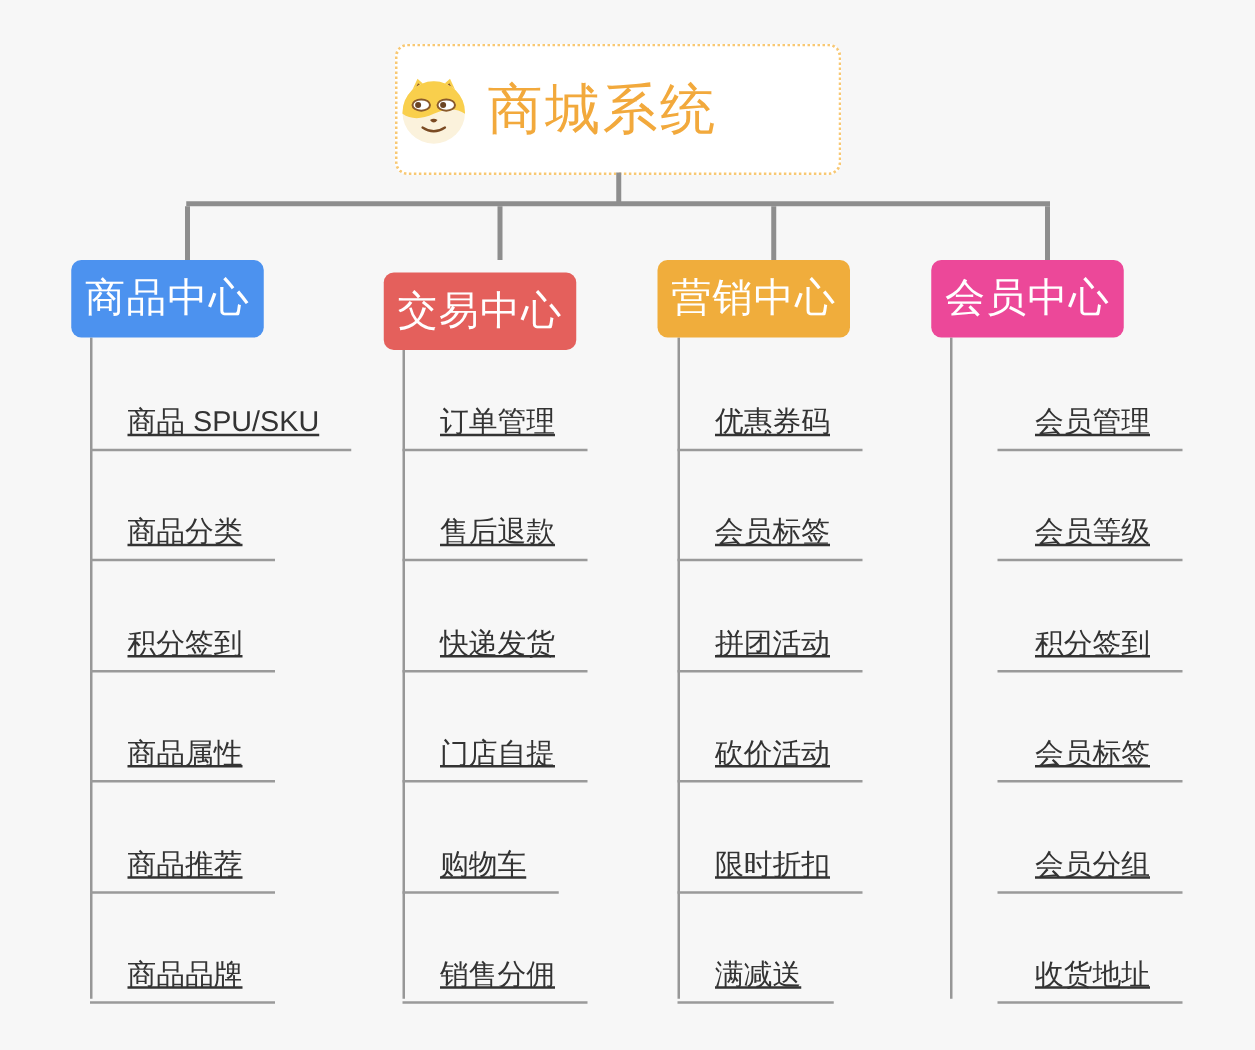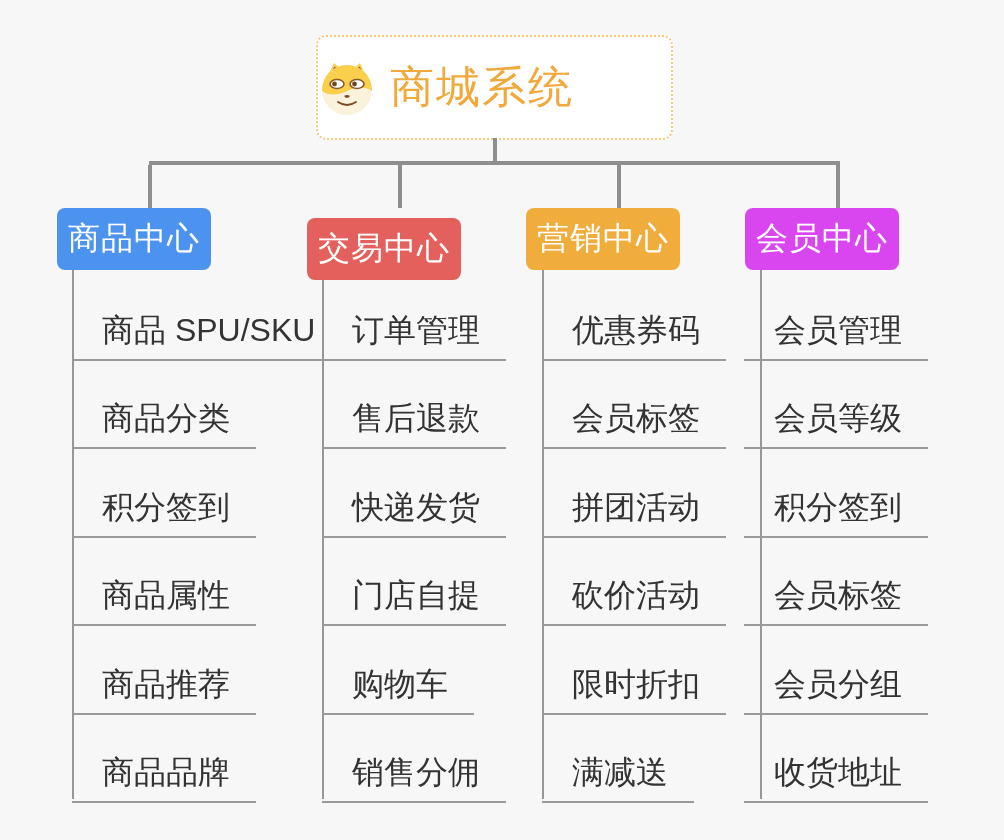--- a/index.html
+++ b/index.html
@@ -35,24 +35,24 @@
     box-sizing:border-box;cursor:default;
   }
   .branch-box.c0{left:57px;} .branch-box.c1{left:307px;margin-top:10px;}
   .branch-box.c2{left:526px;} .branch-box.c3{left:745px;}
   
   .leaf{
     position:absolute;height:40px;
     padding:0 26px 6px 30px;
     border-bottom:2px solid #9a9a9a;
     display:flex;align-items:flex-end;
-    font-size:32px;color:#333333;white-space:nowrap;
-    box-sizing:content-box;cursor:default;
+    font-size:23px;color:#333333;white-space:nowrap;
+    box-sizing:content-box;cursor:default;text-decoration:underline;
   }
-  .leaf.c0{left:72px;} .leaf.c1{left:322px;} .leaf.c2{left:542px;} .leaf.c3{left:744px;}
+  .leaf.c0{left:72px;} .leaf.c1{left:322px;} .leaf.c2{left:542px;} .leaf.c3{left:798px;}
   .leaf.r0{top:313px;} .leaf.r1{top:401px;} .leaf.r2{top:490px;}
   .leaf.r3{top:578px;} .leaf.r4{top:667px;} .leaf.r5{top:755px;}
 </style>
 </head>
 <body>
 
 <div class="root-node">
   <svg class="root-icon" viewBox="0 0 58 56" aria-hidden="true">
 
     <path d="M10 16 L16 3 L25 11 Z" fill="#f9cf4c"></path>
@@ -81,21 +81,21 @@
 <div class="line drop d2"></div>
 <div class="line drop d3"></div>
 <div class="line trunk c0"></div>
 <div class="line trunk c1"></div>
 <div class="line trunk c2"></div>
 <div class="line trunk c3"></div>
 
 <div class="branch-box c0" style="background-color: rgb(76, 146, 239);">商品中心</div>
 <div class="branch-box c1" style="background-color: rgb(228, 96, 92);">交易中心</div>
 <div class="branch-box c2" style="background-color: rgb(240, 173, 60);">营销中心</div>
-<div class="branch-box c3" style="background-color: #d946ef;">会员中心</div>
+<div class="branch-box c3" style="background-color: #ec4899;">会员中心</div>
 
 <div class="leaf c0 r0">商品 SPU/SKU</div>
 <div class="leaf c0 r1">商品分类</div>
 <div class="leaf c0 r2">积分签到</div>
 <div class="leaf c0 r3">商品属性</div>
 <div class="leaf c0 r4">商品推荐</div>
 <div class="leaf c0 r5">商品品牌</div>
 
 <div class="leaf c1 r0">订单管理</div>
 <div class="leaf c1 r1">售后退款</div>

